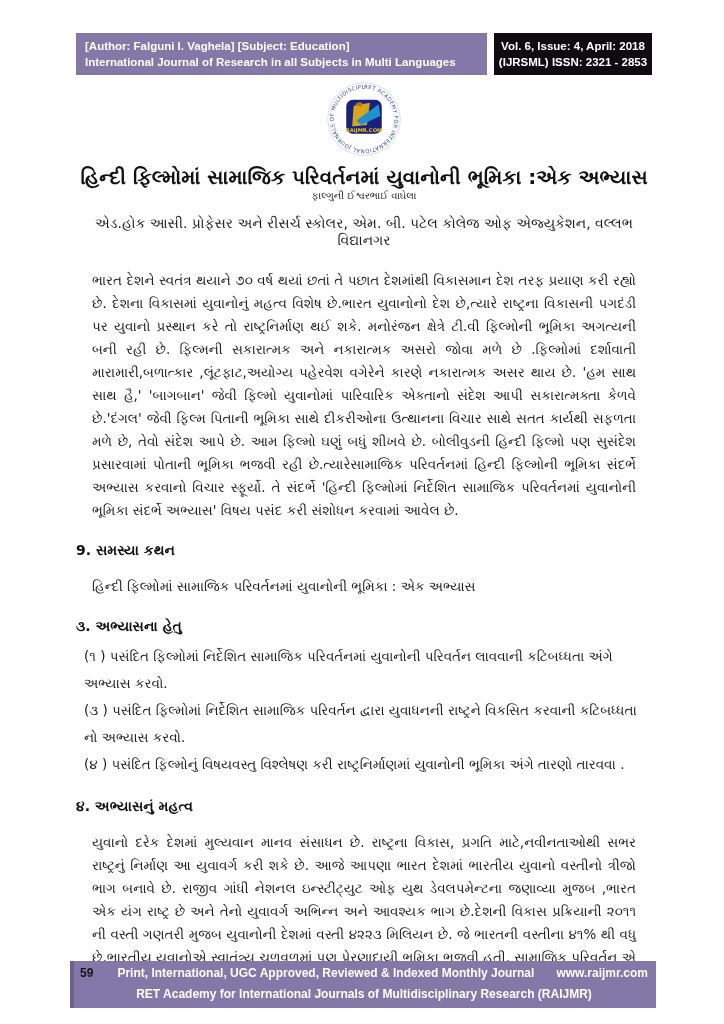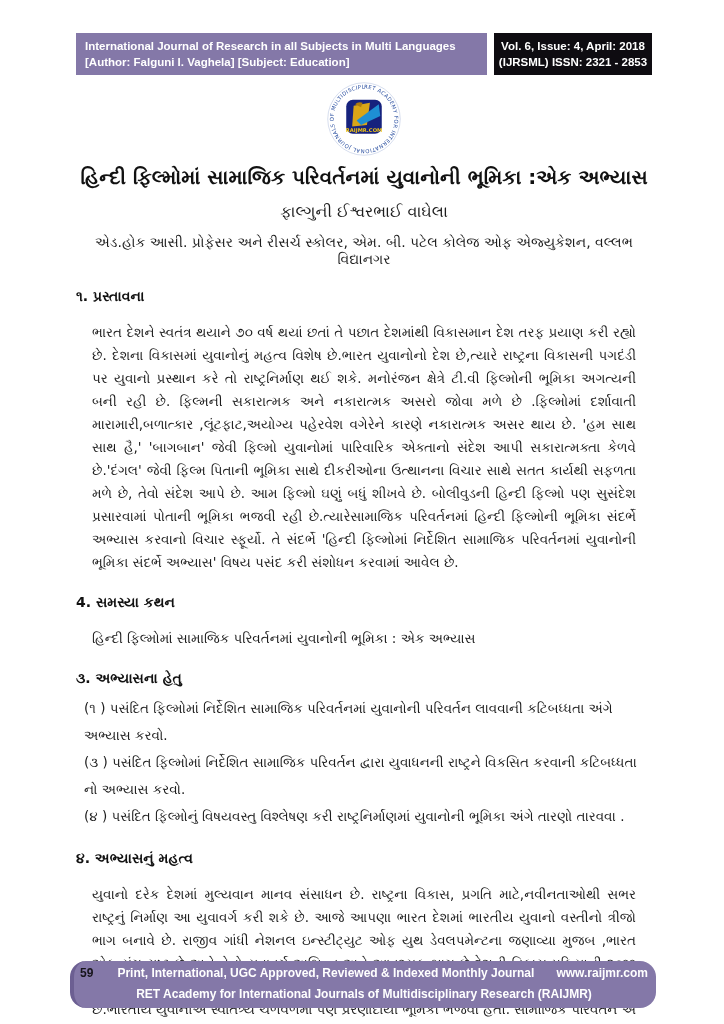--- a/index.html
+++ b/index.html
@@ -23,58 +23,58 @@
   }
 
   
   .logo-wrap{display:flex;justify-content:center;margin-top:7px;}
 
   
   .title{
     text-align:center;font-weight:bold;font-size:20px;line-height:26px;
     margin-top:8px;color:#111;
   }
-  .author{text-align:center;font-size:16px;margin-top:12px;}
+  .author{text-align:center;font-size:10px;margin-top:0;}
   .affiliation{text-align:center;font-size:14px;margin-top:13px;}
 
   
   .section{margin-top:20px;}
   .section h2{
     font-size:14px;font-weight:bold;margin:0 0 3px 0;color:#111;
   }
   .body-text{
     font-size:13.5px;line-height:23px;text-align:justify;margin:16px;
   }
   .objectives{list-style:none;margin:8px;padding:0;}
   .objectives li{
     font-size:13.5px;line-height:27px;text-align:left;
   }
 
   
   .footer-bar{
     position:absolute;left:70px;right:68px;bottom:16px;
     background:#8478a8;border-left:4px solid #6c5f92;
     color:#ffffff;font-family:"Liberation Sans", sans-serif;font-weight:bold;
-    font-size:12px;line-height:21px;padding:2px 8px 3px 6px;border-radius:16px;
+    font-size:12px;line-height:21px;padding:2px 8px 3px 6px;
   }
   .footer-line1{display:flex;align-items:center;}
   .footer-page{color:#16141a;margin-right:12px;}
   .footer-text1{flex:1;text-align:center;}
   .footer-site{margin-left:10px;}
   .footer-line2{text-align:center;}
 </style>
 </head>
 <body>
 
 <div class="page">
 
   <div class="header-bar">
     <div class="header-left">
+      <div>[Author: Falguni I. Vaghela] [Subject: Education]</div>
       <div>International Journal of Research in all Subjects in Multi Languages</div>
-      <div>[Author: Falguni I. Vaghela] [Subject: Education]</div>
     </div>
     <div class="header-right">
       <div>Vol. 6, Issue: 4, April: 2018</div>
       <div>(IJRSML)  ISSN: 2321 - 2853</div>
     </div>
   </div>
 
   <div class="logo-wrap">
     <svg width="74" height="74" viewBox="0 0 100 100" aria-hidden="true">
       <circle cx="50" cy="50" r="49" fill="#ffffff" stroke="#c9d2e8" stroke-width="1"></circle>
@@ -90,26 +90,25 @@
       <path d="M38 30 q4 -4 10 -2 l-2 6 Z" fill="#b07c0c"></path>
       <text x="50" y="67" text-anchor="middle" font-size="7" font-weight="bold" fill="#f3c614" font-family="DejaVu Sans, sans-serif">RAIJMR.COM</text>
     </svg>
   </div>
 
   <div class="title">હિન્દી ફિલ્મોમાં સામાજિક પરિવર્તનમાં યુવાનોની ભૂમિકા :એક અભ્યાસ</div>
   <div class="author">ફાલ્ગુની ઈશ્વરભાઈ વાઘેલા</div>
   <div class="affiliation">એડ.હોક આસી. પ્રોફેસર અને રીસર્ચ સ્કોલર, એમ. બી. પટેલ કોલેજ ઓફ એજ્યુકેશન, વલ્લભ વિદ્યાનગર</div>
 
   <div class="section">
-    <h2>૧. પ્રસ્તાવના</h2>
     <p class="body-text">ભારત દેશને સ્વતંત્ર થયાને ૭૦ વર્ષ થયાં છતાં તે પછાત દેશમાંથી વિકાસમાન દેશ તરફ પ્રયાણ કરી રહ્યો છે. દેશના વિકાસમાં યુવાનોનું મહત્વ વિશેષ છે.ભારત યુવાનોનો દેશ છે,ત્યારે રાષ્ટ્રના વિકાસની પગદંડી પર યુવાનો પ્રસ્થાન કરે તો રાષ્ટ્રનિર્માણ થઈ શકે.  મનોરંજન ક્ષેત્રે ટી.વી ફિલ્મોની ભૂમિકા અગત્યની બની રહી છે.  ફિલ્મની સકારાત્મક અને નકારાત્મક અસરો જોવા મળે છે .ફિલ્મોમાં દર્શાવાતી મારામારી,બળાત્કાર ,લૂંટફાટ,અયોગ્ય પહેરવેશ વગેરેને કારણે નકારાત્મક અસર થાય છે. 'હમ સાથ સાથ હૈ,' 'બાગબાન' જેવી ફિલ્મો યુવાનોમાં પારિવારિક એક્તાનો સંદેશ આપી સકારાત્મક્તા કેળવે છે.'દંગલ' જેવી ફિલ્મ પિતાની ભૂમિકા સાથે દીકરીઓના ઉત્થાનના વિચાર સાથે સતત કાર્યથી સફળતા મળે છે, તેવો સંદેશ આપે છે.   આમ ફિલ્મો ઘણું બધું શીખવે છે. બોલીવુડની હિન્દી ફિલ્મો પણ સુસંદેશ પ્રસારવામાં પોતાની ભૂમિકા ભજવી રહી છે.ત્યારેસામાજિક પરિવર્તનમાં   હિન્દી ફિલ્મોની ભૂમિકા સંદર્ભે અભ્યાસ કરવાનો વિચાર સ્ફૂર્યો. તે સંદર્ભે 'હિન્દી ફિલ્મોમાં નિર્દેશિત સામાજિક પરિવર્તનમાં યુવાનોની ભૂમિકા સંદર્ભે અભ્યાસ'  વિષય પસંદ કરી સંશોધન કરવામાં આવેલ છે.</p>
   </div>
 
   <div class="section">
-    <h2>4. સમસ્યા કથન</h2>
+    <h2>9. સમસ્યા કથન</h2>
     <p class="body-text">હિન્દી ફિલ્મોમાં સામાજિક પરિવર્તનમાં યુવાનોની ભૂમિકા :  એક અભ્યાસ</p>
   </div>
 
   <div class="section">
     <h2>૩. અભ્યાસના હેતુ</h2>
     <ul class="objectives">
       <li>(૧ )  પસંદિત ફિલ્મોમાં નિર્દેશિત સામાજિક પરિવર્તનમાં  યુવાનોની પરિવર્તન લાવવાની કટિબધ્ધતા અંગે અભ્યાસ કરવો.</li>
       <li>(૩ )  પસંદિત ફિલ્મોમાં નિર્દેશિત સામાજિક પરિવર્તન દ્વારા યુવાધનની રાષ્ટ્રને  વિકસિત કરવાની કટિબધ્ધતા નો અભ્યાસ કરવો.</li>
       <li>(૪ )  પસંદિત ફિલ્મોનું વિષયવસ્તુ વિશ્લેષણ કરી રાષ્ટ્રનિર્માણમાં  યુવાનોની ભૂમિકા અંગે તારણો તારવવા .</li>
     </ul>

